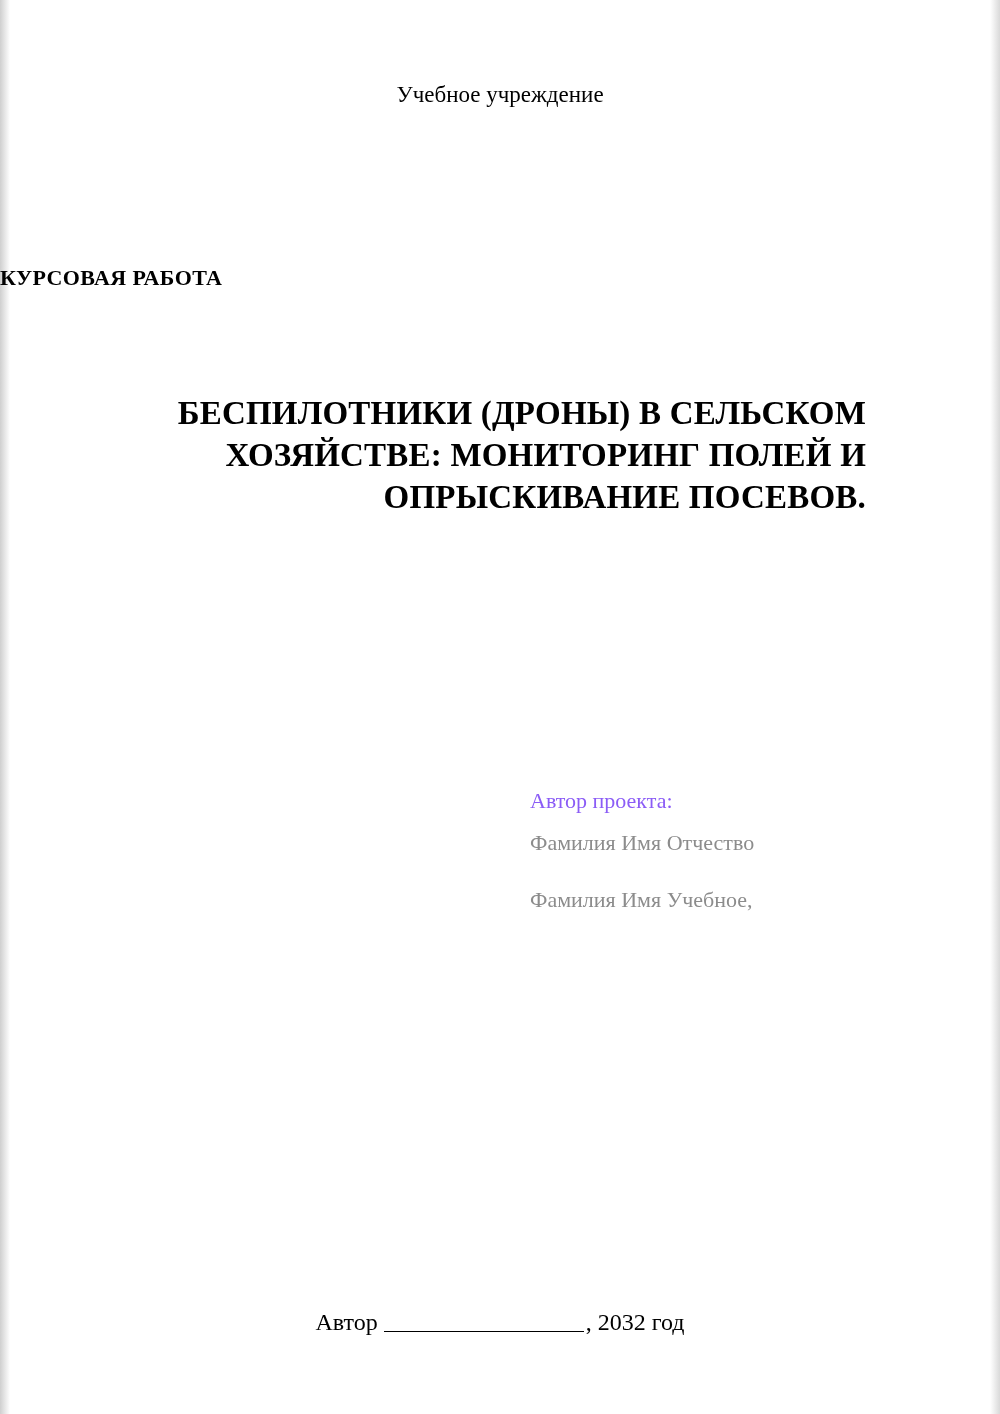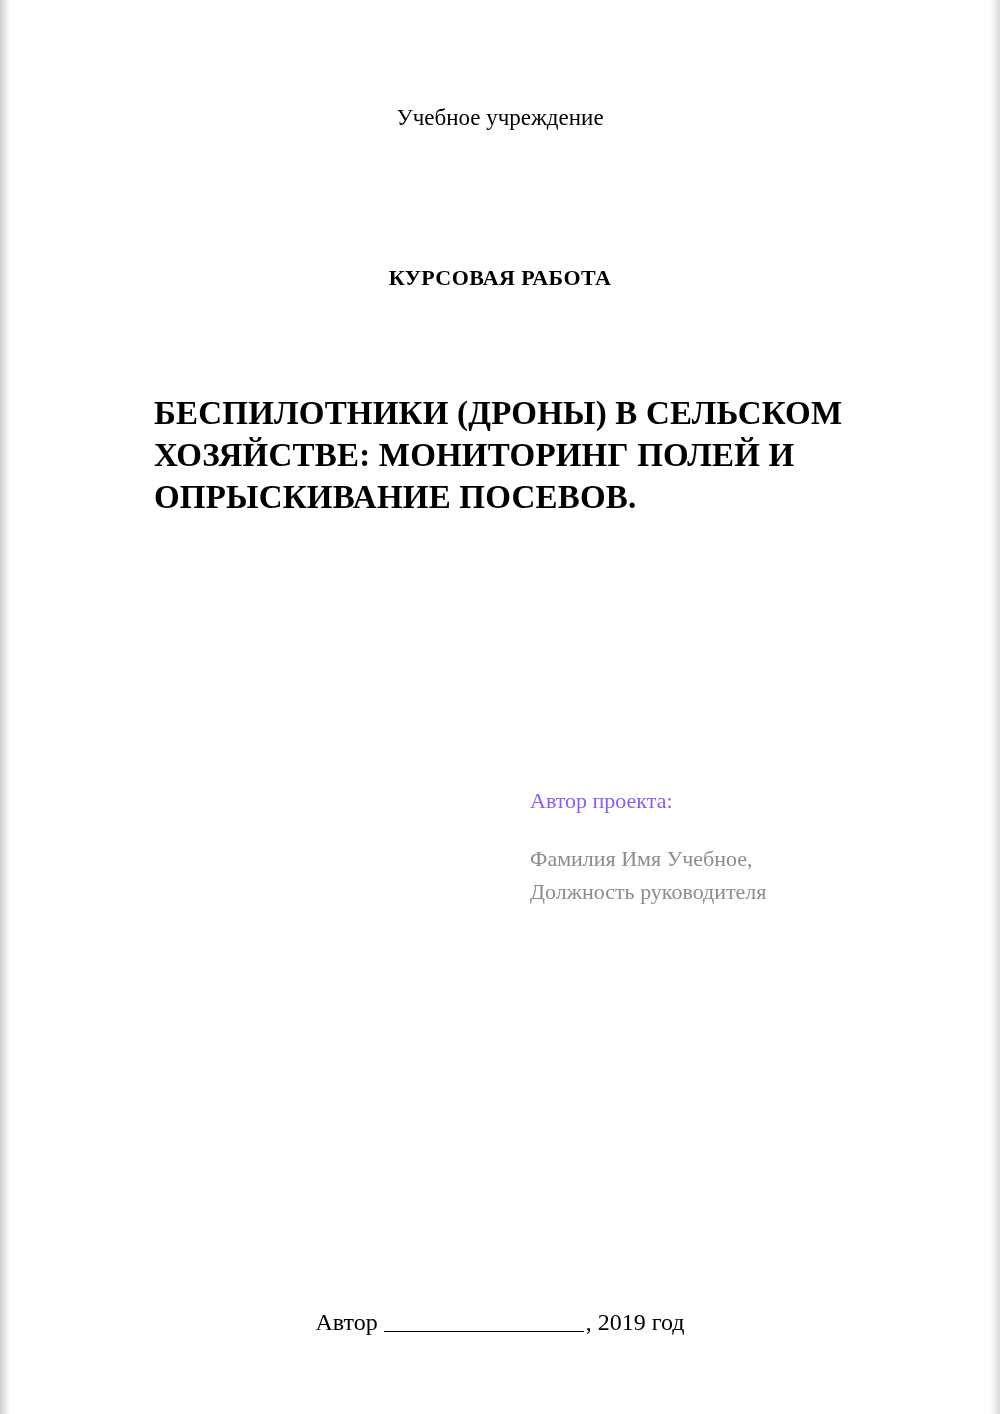--- a/index.html
+++ b/index.html
@@ -31,45 +31,44 @@
     content: "";
     position: absolute;
     right: 0; top: 0; bottom: 0;
     width: 10px;
     background: linear-gradient(to left, #d9d9d9, #ffffff);
     pointer-events: none;
   }
 
   .institution {
     position: absolute;
-    top: 103px;
+    top: 80px;
     left: 0;
     width: 100%;
     text-align: center;
     font-size: 23px;
     line-height: 1.3;
   }
 
   .doc-type {
     position: absolute;
     top: 265px;
     left: 0;
     width: 100%;
-    text-align: center;
     font-size: 22px;
     font-weight: bold;
     letter-spacing: 0.4px;
   }
 
   .title {
     position: absolute;
     top: 392px;
-    left: 154px;
+    left: 166px;
     width: 700px;
-    text-align: left;
+    text-align: right;
     font-size: 33px;
     font-weight: bold;
     line-height: 1.28;
     letter-spacing: 0.2px;
   }
 
   .credits {
     position: absolute;
     top: 786px;
     left: 530px;
@@ -104,24 +103,24 @@
 
   <div class="institution">Учебное учреждение</div>
 
   <div class="doc-type">КУРСОВАЯ РАБОТА</div>
 
   <div class="title">БЕСПИЛОТНИКИ (ДРОНЫ) В СЕЛЬСКОМ ХОЗЯЙСТВЕ: МОНИТОРИНГ ПОЛЕЙ И ОПРЫСКИВАНИЕ ПОСЕВОВ.</div>
 
   <div class="credits">
     <div class="block">
       <div class="label">Автор проекта:</div>
+      <div class="value">Фамилия Имя Отчество</div>
     </div>
     <div class="block">
       <div class="value">Фамилия Имя Учебное,</div>
-      <div class="value second-line">Должность руководителя</div>
     </div>
   </div>
 
   <div class="footer">
-    <span>Автор</span><span class="blank"></span><span>, 2019 год</span>
+    <span>Автор</span><span class="blank"></span><span>, 2032 год</span>
   </div>
 
 </div>
 
 </body></html>

